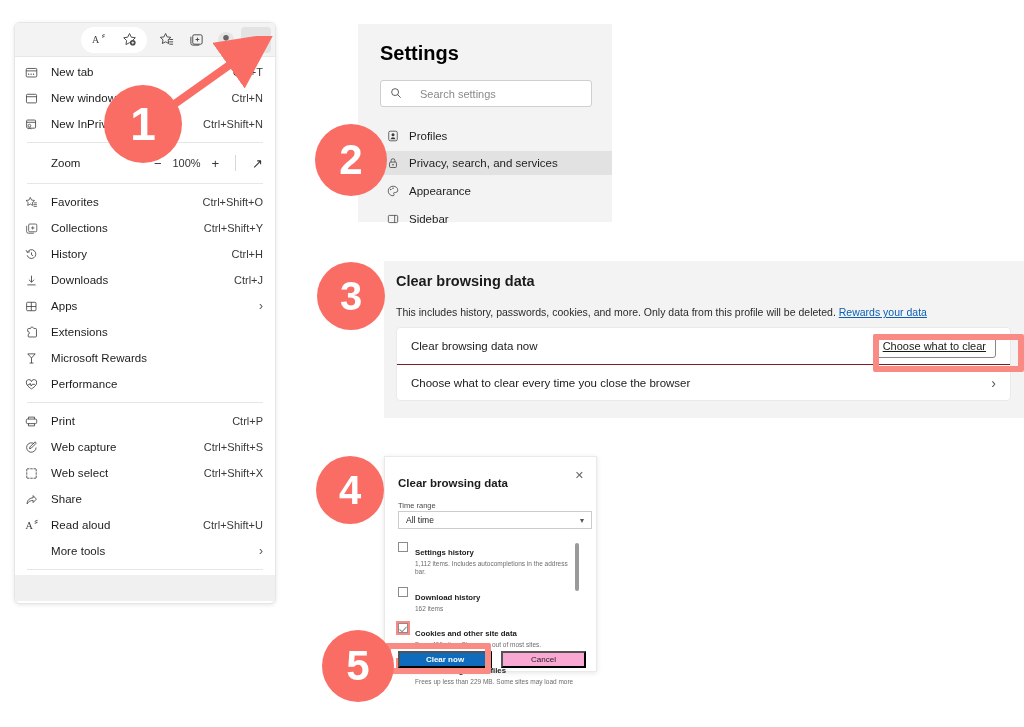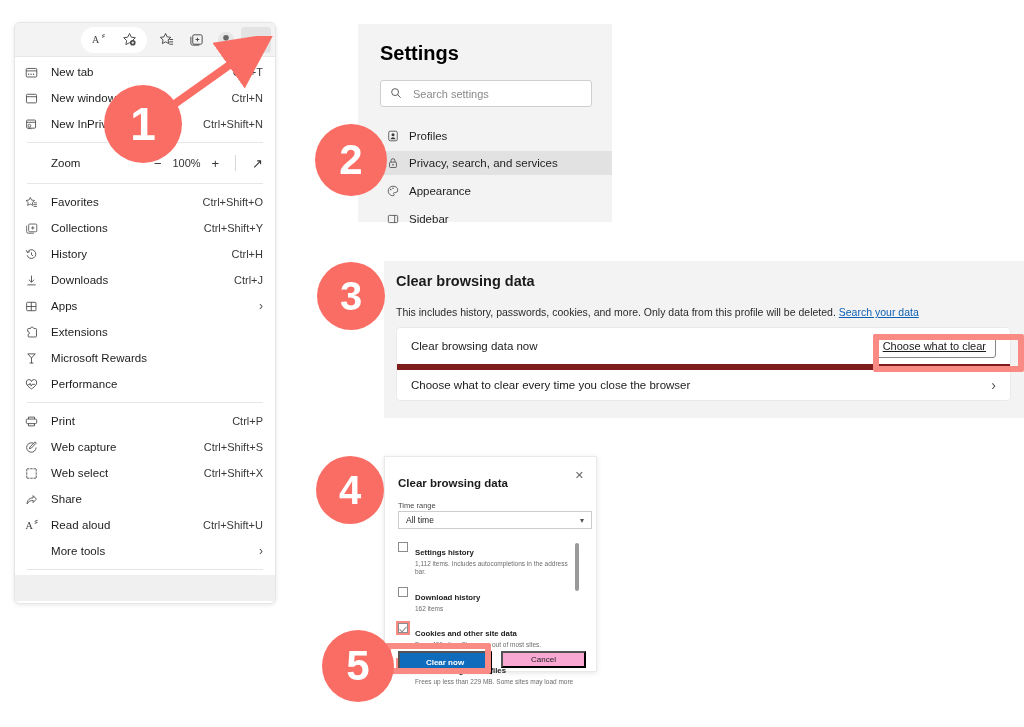--- a/index.html
+++ b/index.html
@@ -109,21 +109,21 @@
     font-size: 20px; font-weight: bold; color: #000000;
   }
   #settings-search {
     position: absolute; left: 22px; top: 56px;
     width: 212px; height: 27px;
     background: #ffffff;
     border: 1px solid #cfcfcf;
     border-radius: 3px;
     display: flex; align-items: center;
     padding: 0 9px;
-    gap: 11px;
+    gap: 18px;
   }
   #settings-search .ph { font-size: 11px; color: #8a8a8a; }
   .srow {
     position: absolute;
     left: 22px; width: 232px; height: 24px;
     display: flex; align-items: center; gap: 9px;
     font-size: 11.5px; color: #1e1e1e;
     padding-left: 6px;
   }
   .srow.active { background: #e2e2e2; left: 6px; width: 248px; padding-left: 22px; }
@@ -152,21 +152,21 @@
     border: 1px solid #eaeaea;
     border-radius: 4px;
   }
   .cbd-item {
     position: relative;
     height: 36px;
     display: flex; align-items: center;
     padding: 0 14px;
     font-size: 11.5px; color: #1b1b1b;
   }
-  .cbd-item + .cbd-item { border-top: 6px solid #7f1d1d; }
+  .cbd-item + .cbd-item { border-top: 1px solid #7f1d1d; }
   .cbd-item .grow { flex: 1; }
   .cbd-btn {
     border: 1px solid #868686;
     border-radius: 3px;
     background: #fdfdfd;
     font-size: 11px;
     color: #1b1b1b;
     padding: 5px 9px;
     white-space: nowrap;
     text-decoration: underline;
@@ -236,21 +236,21 @@
   #dlg-scroll {
     position: absolute; right: 17px; top: 86px;
     width: 4px; height: 48px;
     background: #9a9a9a; border-radius: 2px;
   }
   #dlg-buttons {
     position: absolute; left: 13px; top: 194px;
     display: flex; gap: 9px;
   }
   .btn-primary {
-    width: 94px; height: 23px;
+    width: 94px; height: 17px;
     background: #0f6cbd; color: #fff;
     font-size: 8px; font-weight: bold;
     display: flex; align-items: center; justify-content: center;
   }
   .btn-secondary {
     width: 85px; height: 17px;
     background: #f9a8d4; color: #1b1b1b;
     font-size: 8px;
     display: flex; align-items: center; justify-content: center;
   }
@@ -581,21 +581,21 @@
   </div>
 
   <div class="step-circle" style="left:315px; top:124px; width:72px; height:72px; font-size:42px;">
     <span>2</span>
   </div>
 
   <div id="panel-cbd">
     <div id="cbd-title">Clear browsing data</div>
     <div id="cbd-desc">
       <span>This includes history, passwords, cookies, and more. Only data from this profile will be deleted.</span>
-      <a href="#">Search your data</a>
+      <a href="#">Rewards your data</a>
     </div>
 
     <div id="cbd-card">
       <div class="cbd-item">
         <span class="grow">Clear browsing data now</span>
         <button class="cbd-btn">Choose what to clear</button>
       </div>
       <div class="cbd-item">
         <span class="grow">Choose what to clear every time you close the browser</span>
         <span style="font-size:14px;color:#555;">›</span>

